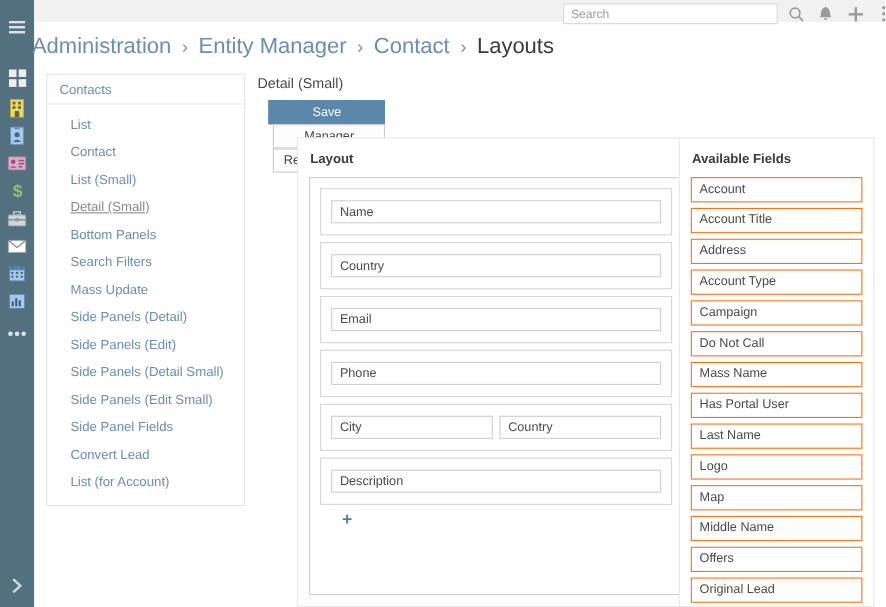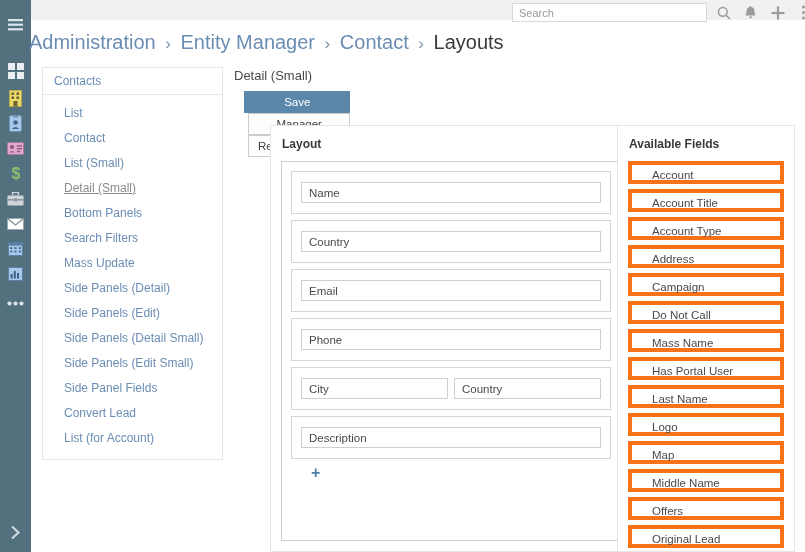--- a/index.html
+++ b/index.html
@@ -164,26 +164,26 @@
   
   .fields-panel {
     position: absolute; left: 617px; top: 125px;
     width: 178px; height: 427px;
     background: #ffffff;
     border: 1px solid #e6e6e6;
     padding: 8px 10px 0 10px;
     overflow: hidden;
   }
   .field-item {
-    border: 4px solid #f97316;
+    border: 1px solid #f97316;
     height: 23px;
     line-height: 21px;
     font-size: 11.5px;
     color: #4a4a4a;
-    padding-left: 20px;
+    padding-left: 7px;
     margin-bottom: 5px;
     background: #ffffff;
     white-space: nowrap;
   }
 
   svg { display: block; }
 </style>
 </head>
 <body>
 
@@ -429,22 +429,22 @@
         </div>
       <div class="add-row">+</div>
     </div>
   </div>
 
   <div class="fields-panel">
     <div class="panel-title">Available Fields</div>
     <div id="fields-list">
         <div class="field-item">Account</div>
         <div class="field-item">Account Title</div>
+        <div class="field-item">Address</div>
         <div class="field-item">Account Type</div>
-        <div class="field-item">Address</div>
         <div class="field-item">Campaign</div>
         <div class="field-item">Do Not Call</div>
         <div class="field-item">Mass Name</div>
         <div class="field-item">Has Portal User</div>
         <div class="field-item">Last Name</div>
         <div class="field-item">Logo</div>
         <div class="field-item">Map</div>
         <div class="field-item">Middle Name</div>
         <div class="field-item">Offers</div>
         <div class="field-item">Original Lead</div>

